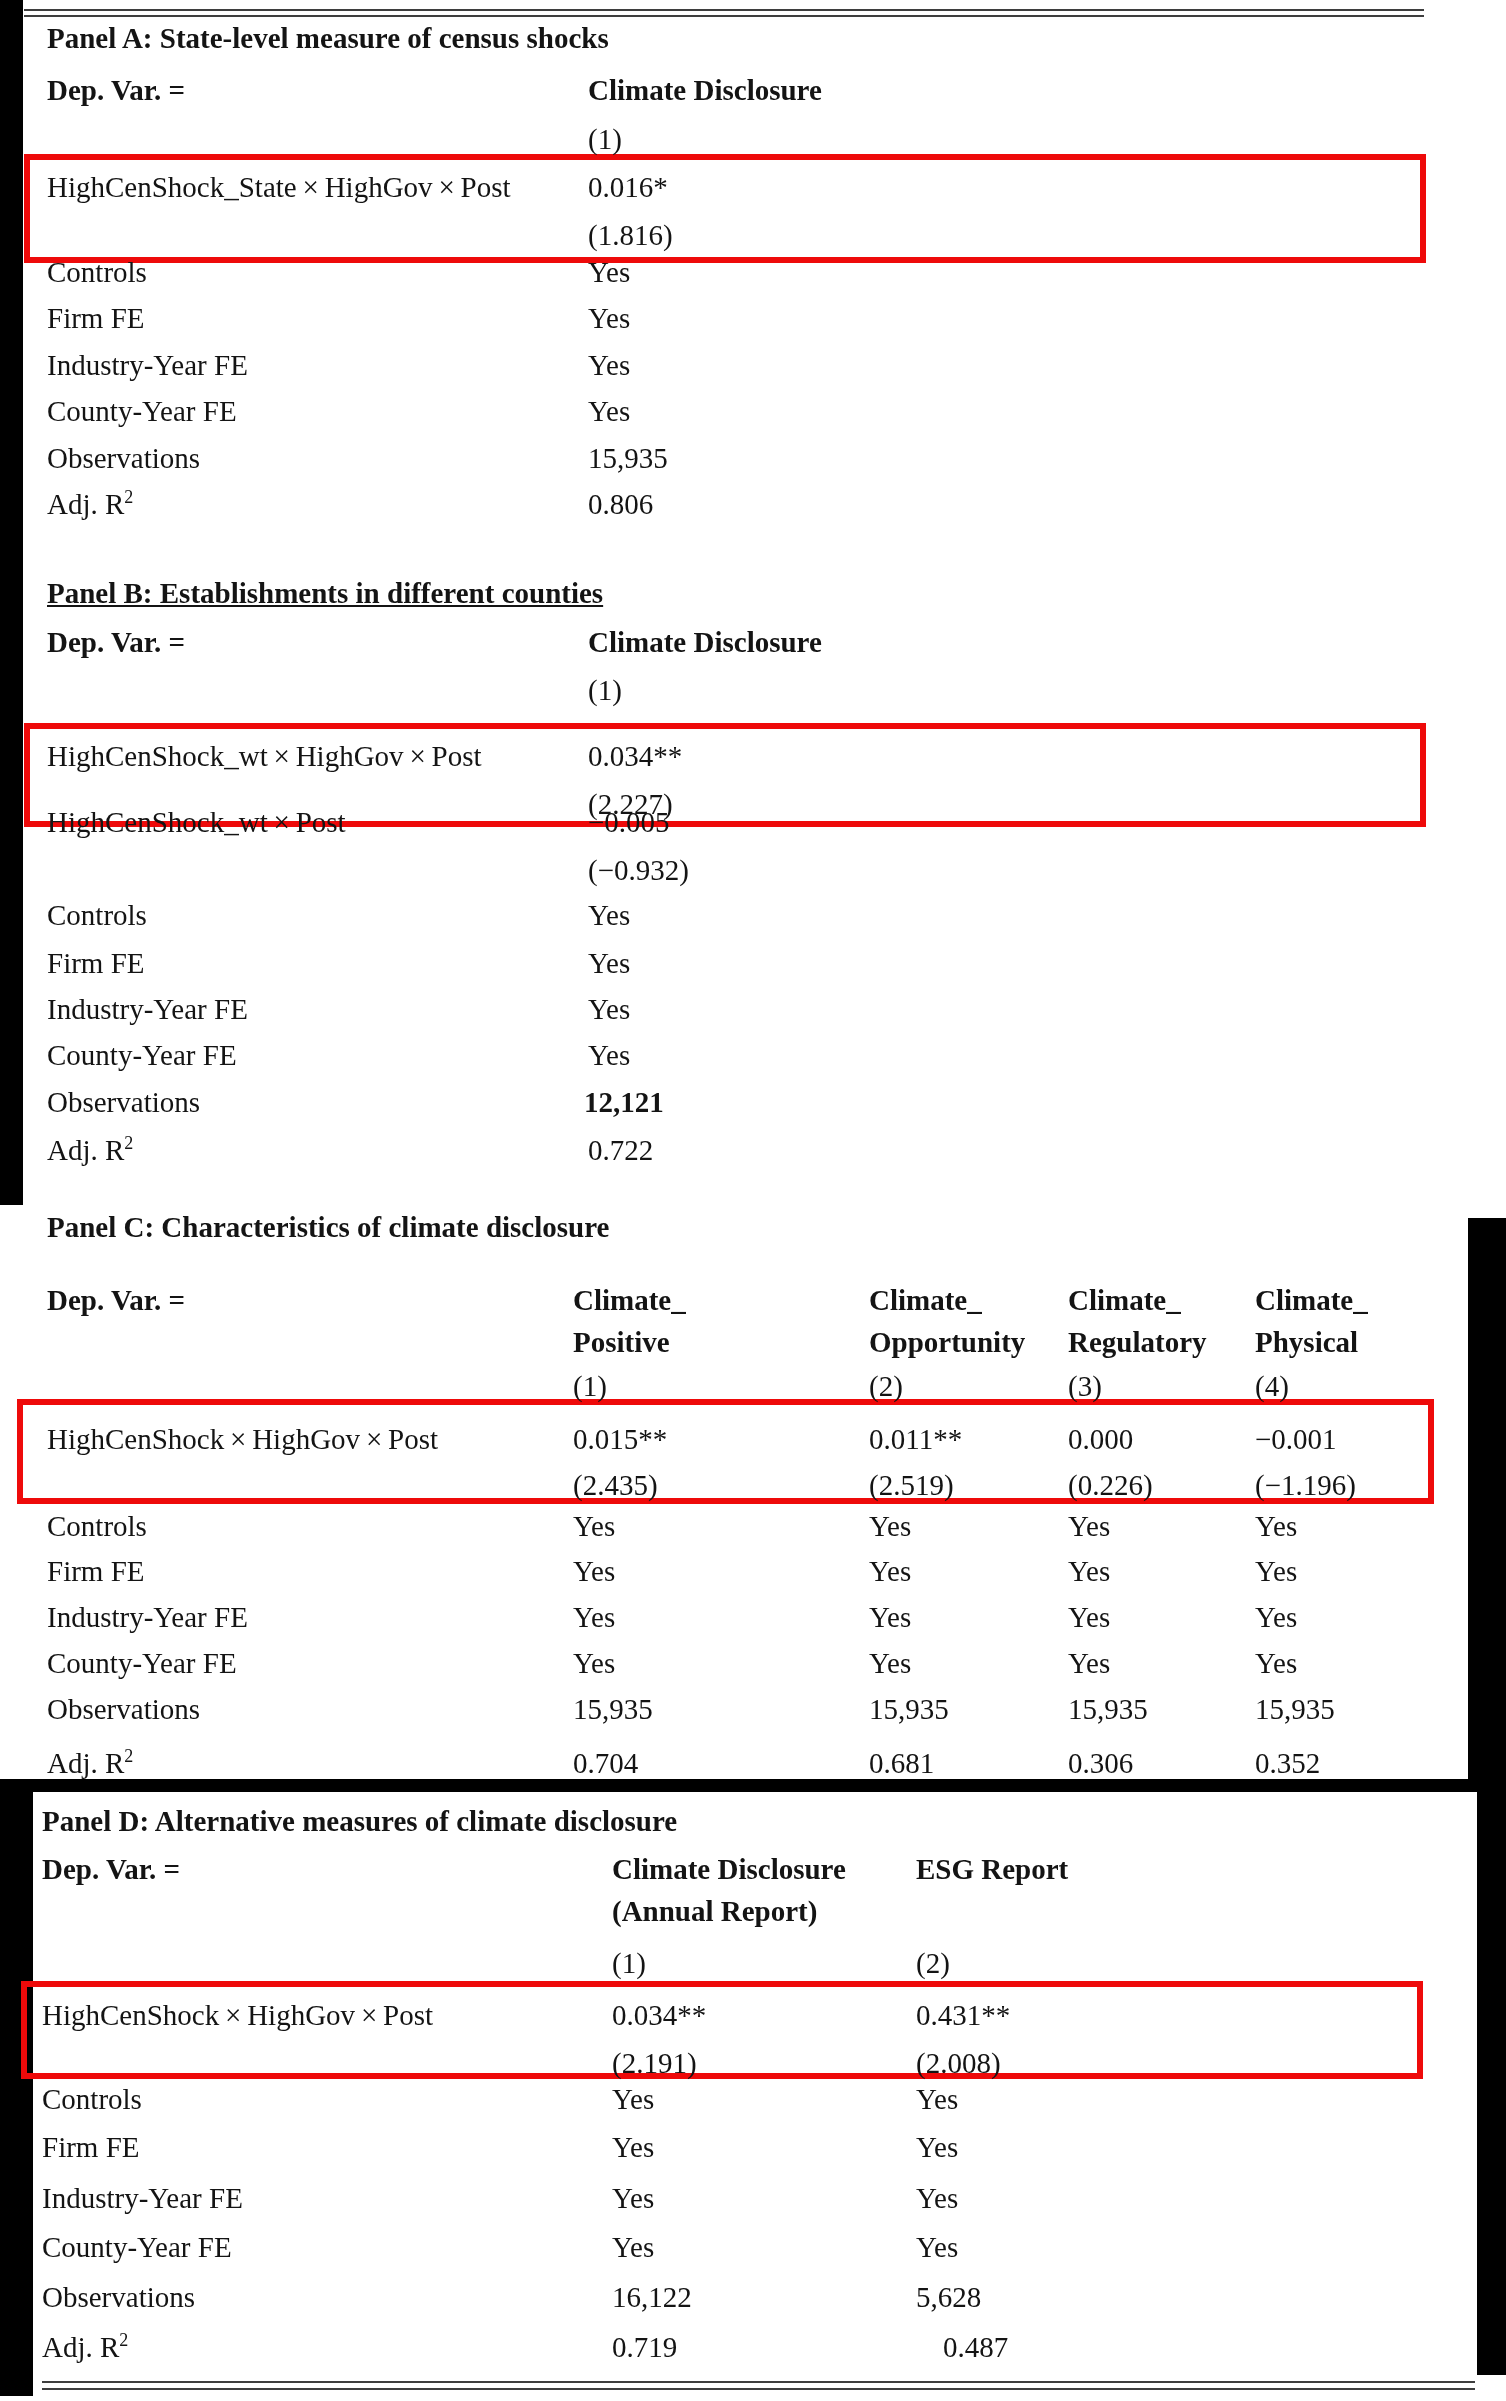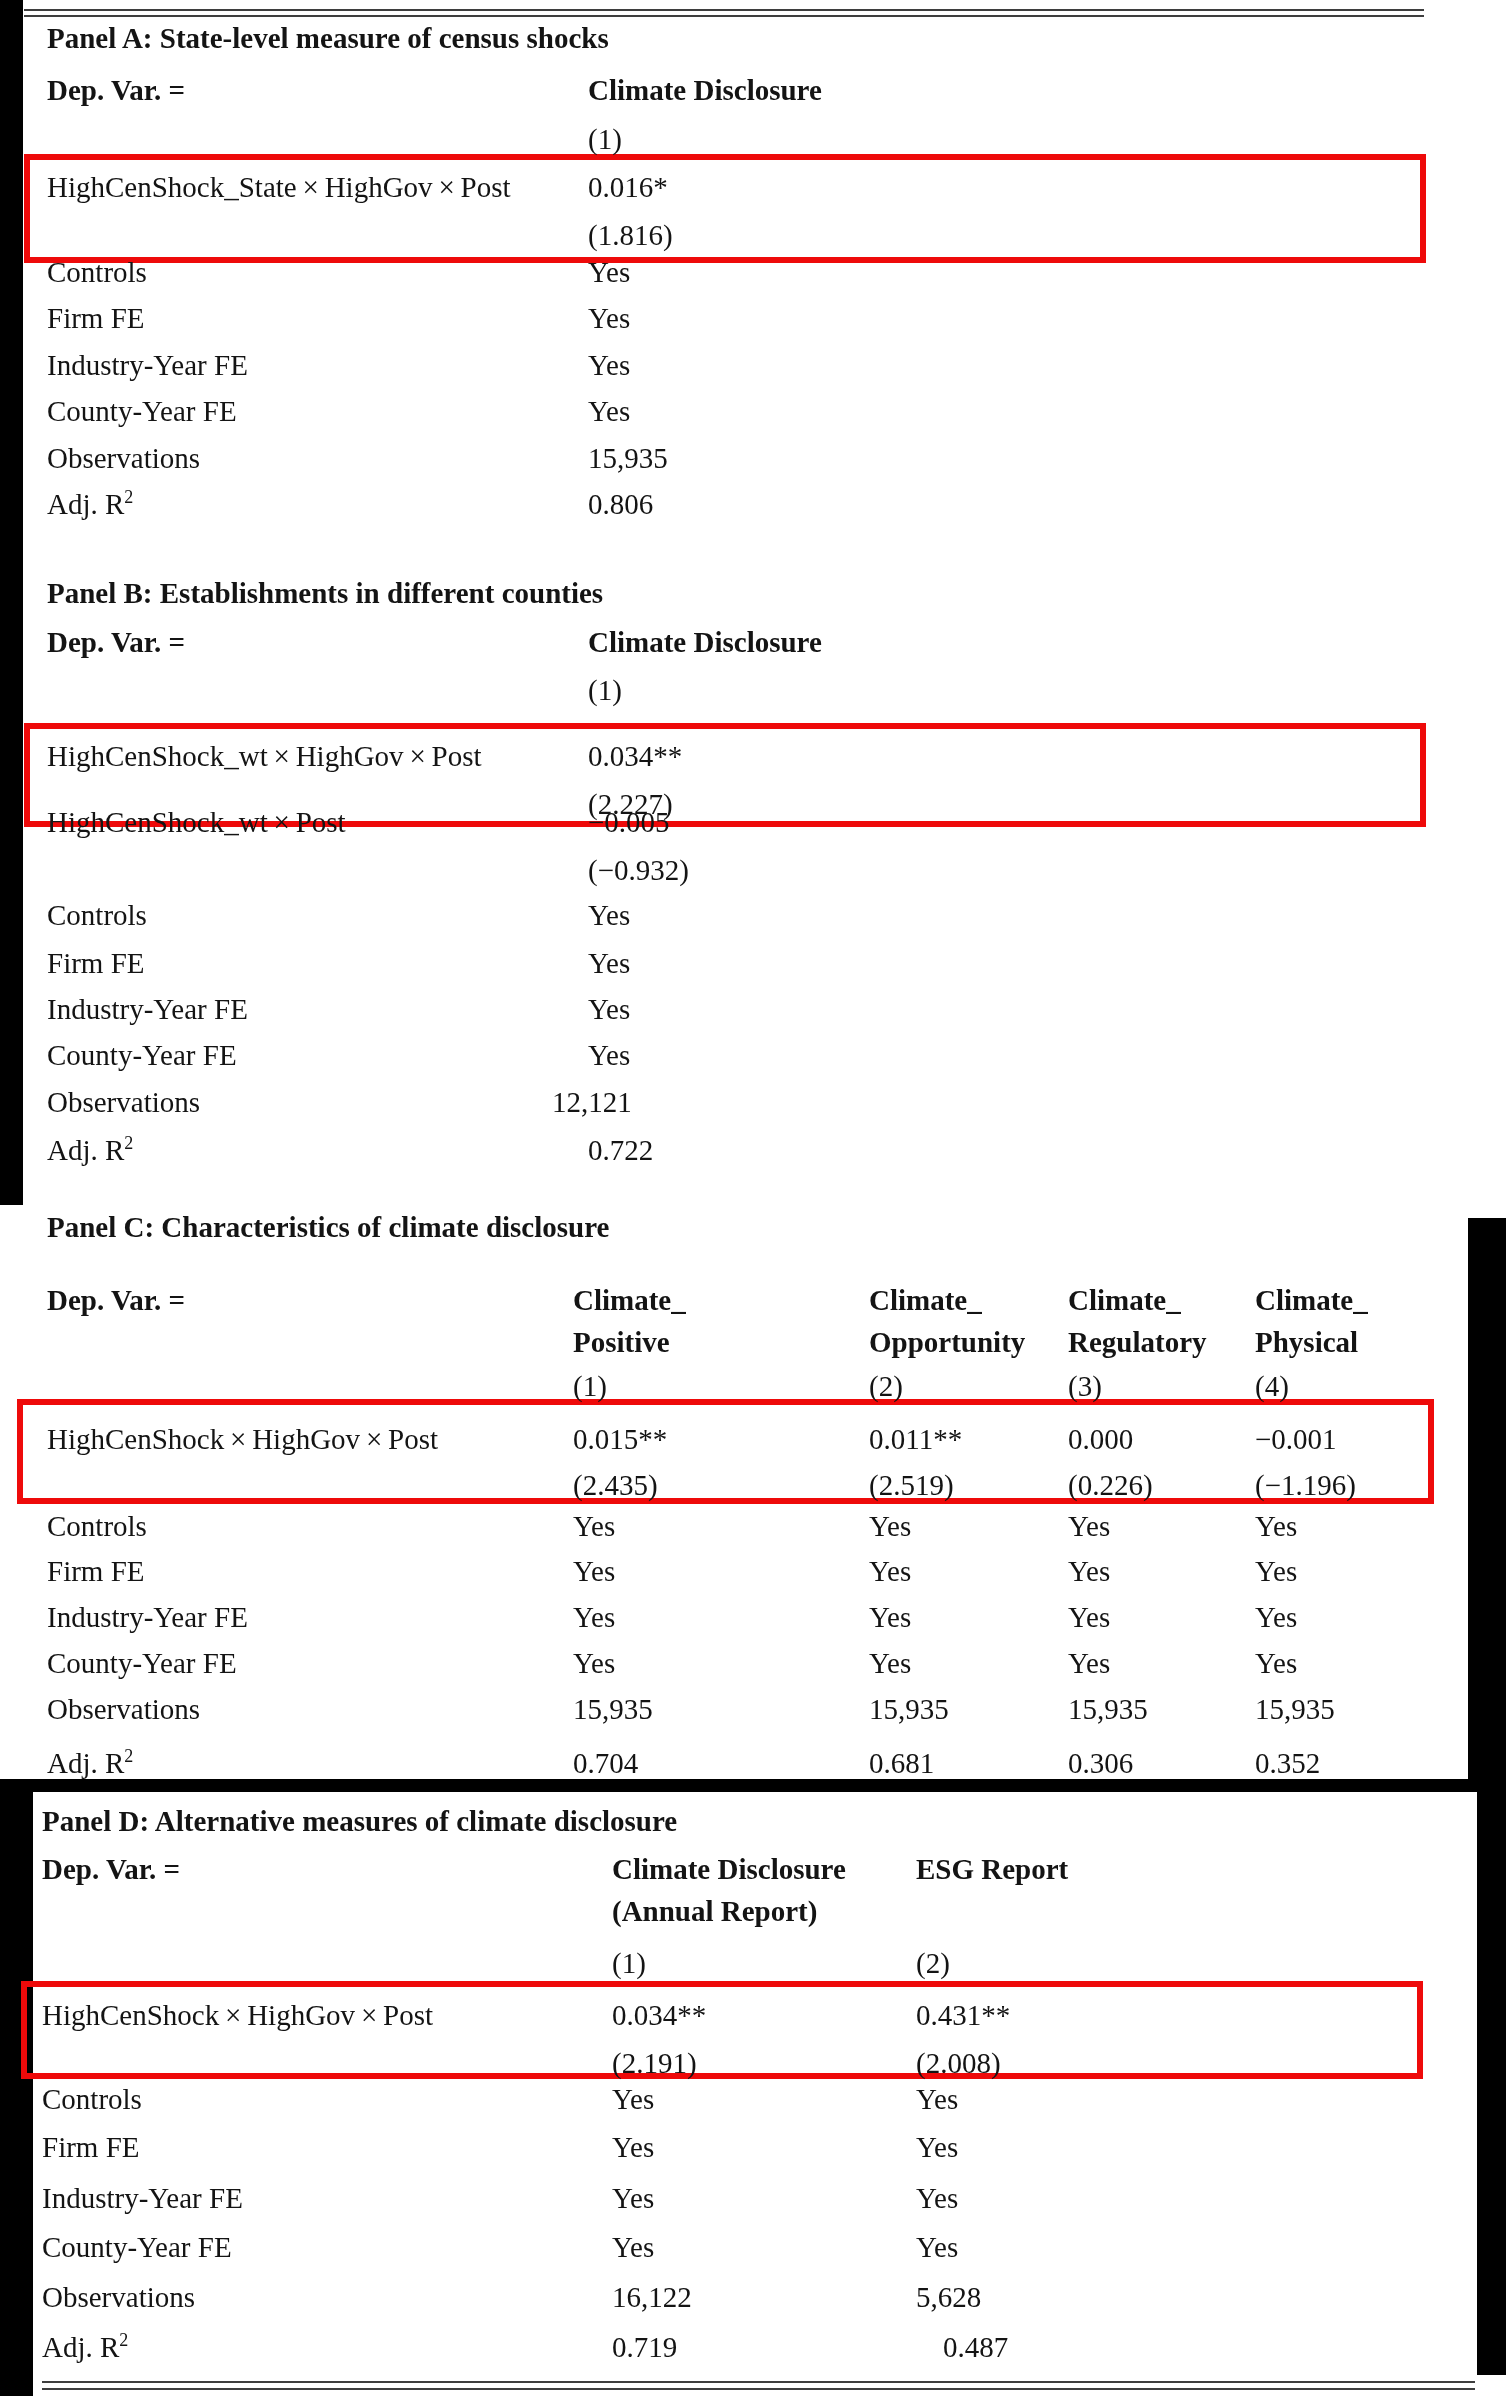--- a/index.html
+++ b/index.html
@@ -50,40 +50,40 @@
       <div class="txt" style="left: 47px; top: 303px;">Firm FE</div>
       <div class="txt" style="left: 588px; top: 303px;">Yes</div>
       <div class="txt" style="left: 47px; top: 350px;">Industry-Year FE</div>
       <div class="txt" style="left: 588px; top: 350px;">Yes</div>
       <div class="txt" style="left: 47px; top: 396px;">County-Year FE</div>
       <div class="txt" style="left: 588px; top: 396px;">Yes</div>
       <div class="txt" style="left: 47px; top: 443px;">Observations</div>
       <div class="txt" style="left: 588px; top: 443px;">15,935</div>
       <div class="txt" style="left: 47px; top: 489px;">Adj. R<sup>2</sup></div>
       <div class="txt" style="left: 588px; top: 489px;">0.806</div>
-      <div class="txt bold" style="left: 47px; top: 578px;">Panel B: Establishments in different counties</div>
+      <div class="txt bold" style="left: 47px; top: 578px; text-decoration: underline;">Panel B: Establishments in different counties</div>
       <div class="txt bold" style="left: 47px; top: 627px;">Dep. Var. =</div>
       <div class="txt bold" style="left: 588px; top: 627px;">Climate Disclosure</div>
       <div class="txt" style="left: 588px; top: 675px;">(1)</div>
       <div class="txt" style="left: 47px; top: 741px;">HighCenShock_wt × HighGov × Post</div>
       <div class="txt" style="left: 588px; top: 741px;">0.034**</div>
       <div class="txt" style="left: 588px; top: 789px;">(2.227)</div>
       <div class="txt" style="left: 47px; top: 807px; text-align: center;">HighCenShock_wt × Post</div>
       <div class="txt" style="left: 588px; top: 807px;">−0.005</div>
       <div class="txt" style="left: 588px; top: 855px;">(−0.932)</div>
       <div class="txt" style="left: 47px; top: 900px;">Controls</div>
       <div class="txt" style="left: 588px; top: 900px;">Yes</div>
       <div class="txt" style="left: 47px; top: 948px;">Firm FE</div>
       <div class="txt" style="left: 588px; top: 948px;">Yes</div>
       <div class="txt" style="left: 47px; top: 994px;">Industry-Year FE</div>
       <div class="txt" style="left: 588px; top: 994px;">Yes</div>
       <div class="txt" style="left: 47px; top: 1040px;">County-Year FE</div>
       <div class="txt" style="left: 588px; top: 1040px;">Yes</div>
       <div class="txt" style="left: 47px; top: 1087px;">Observations</div>
-      <div class="txt" style="left: 552px; top: 1087px;">12,121</div>
+      <div class="txt" style="left: 584px; top: 1087px; font-weight: bold;">12,121</div>
       <div class="txt" style="left: 47px; top: 1135px;">Adj. R<sup>2</sup></div>
       <div class="txt" style="left: 588px; top: 1135px;">0.722</div>
       <div class="txt bold" style="left: 47px; top: 1212px;">Panel C: Characteristics of climate disclosure</div>
       <div class="txt bold" style="left: 47px; top: 1285px;">Dep. Var. =</div>
       <div class="txt bold" style="left: 573px; top: 1285px;">Climate_</div>
       <div class="txt bold" style="left: 573px; top: 1327px;">Positive</div>
       <div class="txt" style="left: 573px; top: 1371px;">(1)</div>
       <div class="txt bold" style="left: 869px; top: 1285px;">Climate_</div>
       <div class="txt bold" style="left: 869px; top: 1327px;">Opportunity</div>
       <div class="txt" style="left: 869px; top: 1371px;">(2)</div>

